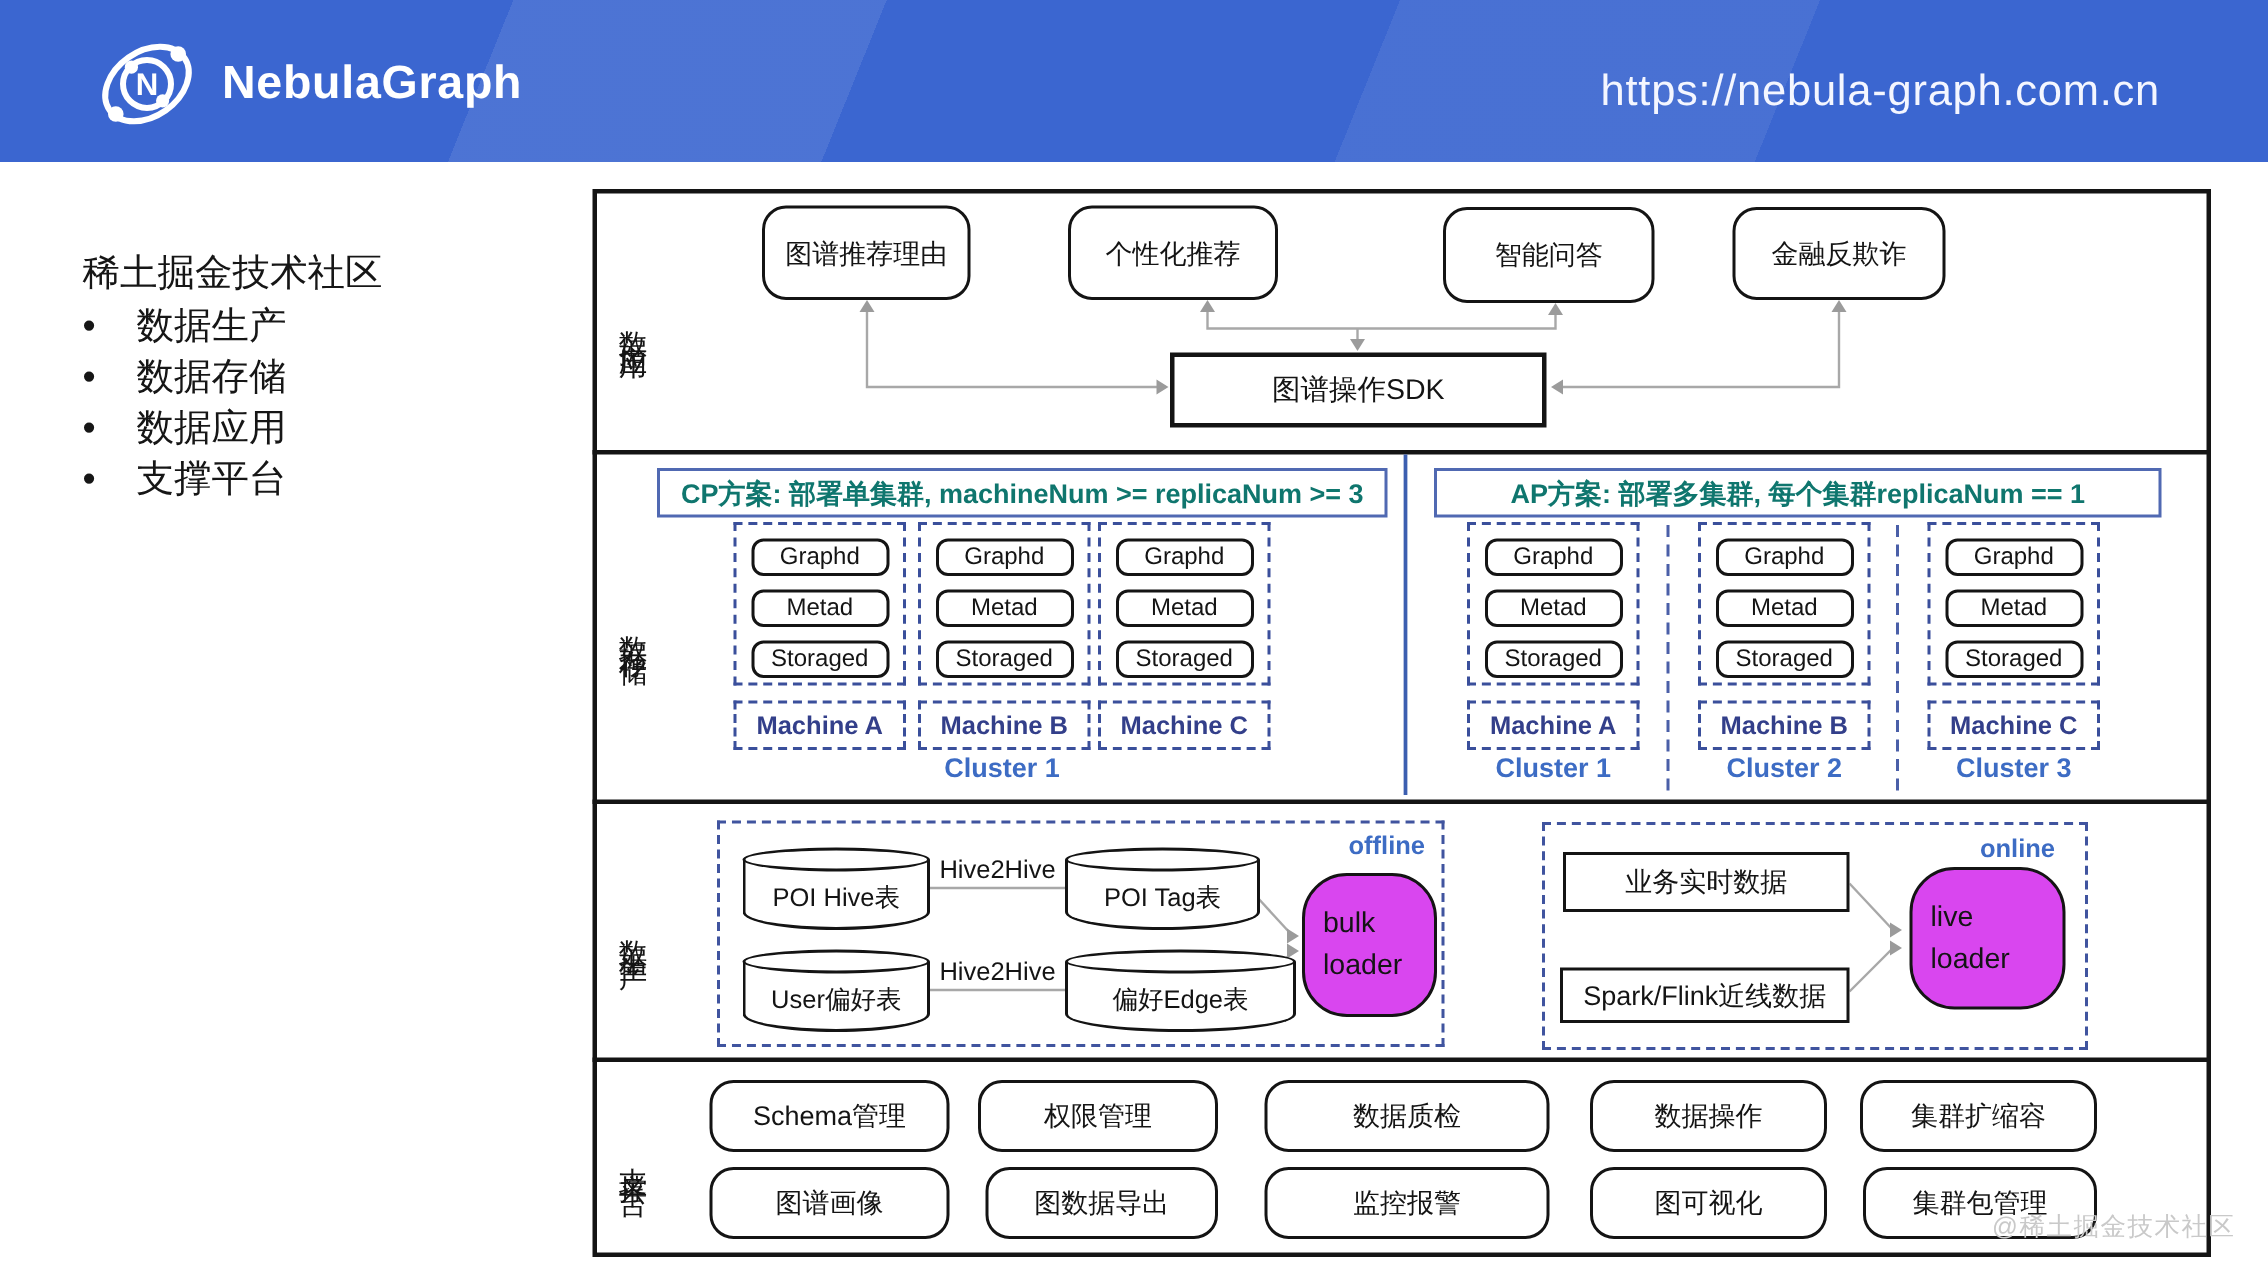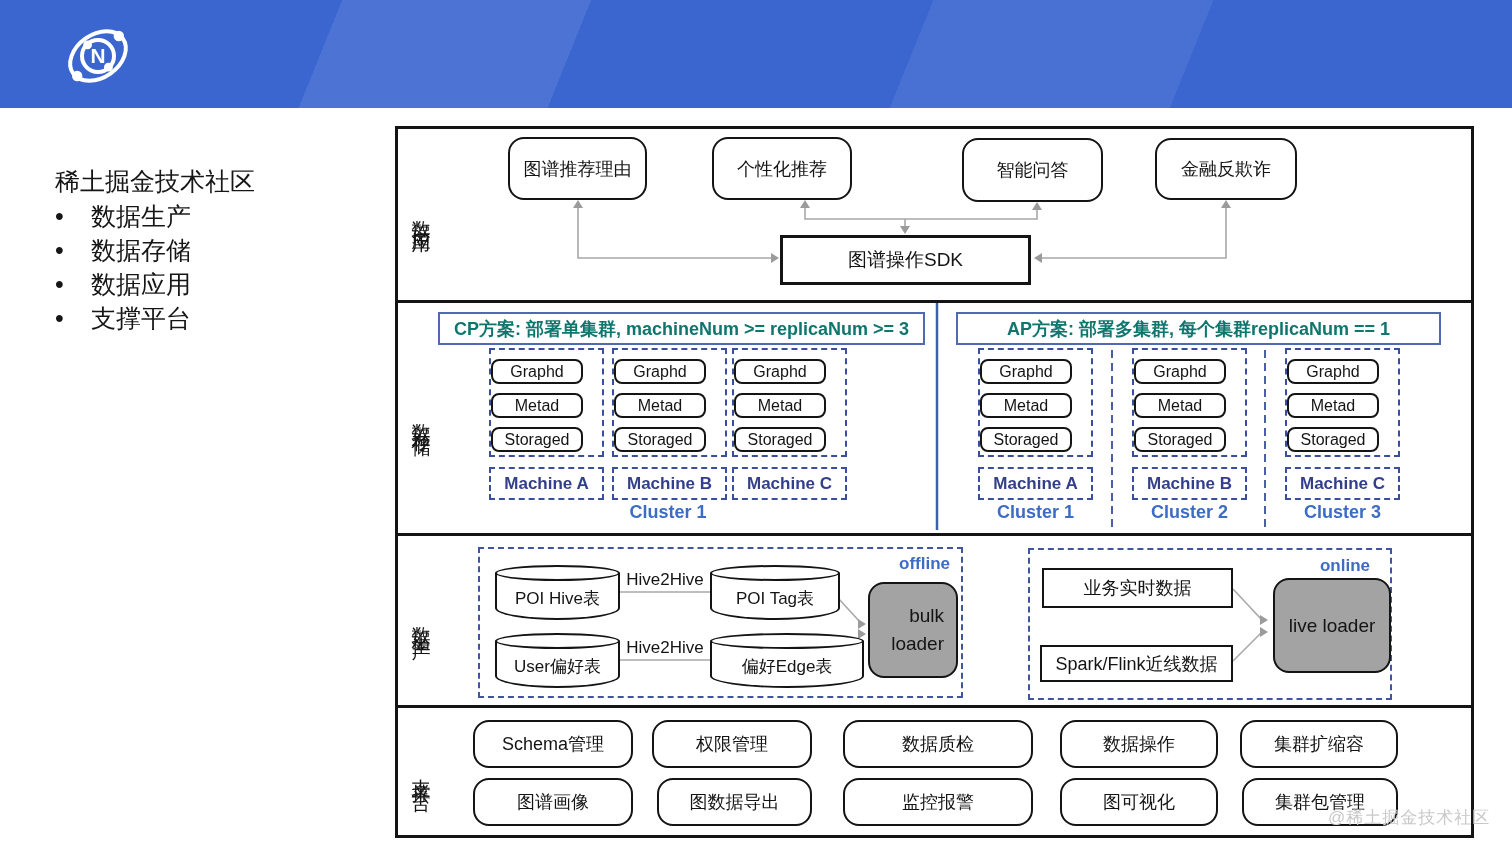--- a/index.html
+++ b/index.html
@@ -36,41 +36,41 @@
     display:flex; align-items:center; justify-content:center; font-size:18px; z-index:2; }
   .sdk { position:absolute; background:#fff; border:3px solid #141414;
     display:flex; align-items:center; justify-content:center; font-size:19px; z-index:2; }
 
   
   .scheme-title { position:absolute; height:33px; background:#fff; border:2px solid #5069b2;
     display:flex; align-items:center; justify-content:center;
     font-size:18px; font-weight:bold; color:#0f766e; white-space:nowrap; z-index:2; }
   .machine { position:absolute; width:115px; top:348px; height:141px; z-index:2; }
   .svcs { position:absolute; left:0; right:0; top:0; height:109px; border:2px dashed #3a4f9b;
-    display:flex; flex-direction:column; gap:9px; padding-top:9px; background:transparent; }
+    display:flex; flex-direction:column; align-items:center; gap:9px; padding-top:9px; background:transparent; }
   .svc { width:92px; height:25px; background:#fff; border:2px solid #141414; border-radius:8px;
     display:flex; align-items:center; justify-content:center; font-size:16px; }
   .mlabel { position:absolute; left:0; right:0; top:107px; height:33px; border:2px dashed #3a4f9b;
     display:flex; align-items:center; justify-content:center;
     font-size:17px; font-weight:bold; color:#333f8a;margin-top:12px; }
   .cluster { position:absolute; top:500px; height:24px; display:flex; align-items:center; justify-content:center;
     font-size:18px; font-weight:bold; color:#3d6cc4; z-index:2; }
 
   
   .dashzone { position:absolute; border:2.5px dashed #40549f; z-index:1; }
   .zone-tag { position:absolute; font-size:17px; font-weight:bold; color:#3d6cc4; z-index:2; }
   .cylinder { position:absolute; z-index:2; }
   .cyl-body { position:absolute; left:0; right:0; top:8px; bottom:0; background:#fff;
     border:2.5px solid #141414; border-top:none; border-radius:0 0 50% 50% / 0 0 12px 12px; }
   .cyl-top { position:absolute; left:0; right:0; top:0; height:16px; background:#fff;
     border:2.5px solid #141414; border-radius:50%; }
   .cyl-label { position:absolute; left:0; right:0; top:22px; text-align:center; font-size:17px; }
   .flowlabel { position:absolute; width:94px; text-align:center; font-size:17px; color:#141414; z-index:2; }
-  .loader { position:absolute; background:#a3a3a3; border:2.5px solid #141414; border-radius:16px;
-    display:flex; align-items:center; justify-content:center; text-align:right;
+  .loader { position:absolute; background:#d946ef; border:2.5px solid #141414; border-radius:30px;
+    display:flex; align-items:center; justify-content:center; text-align:left;
     font-size:19px; line-height:1.45; padding:0 12px; z-index:2; }
   .srcbox { position:absolute; background:#fff; border:2.5px solid #141414;
     display:flex; align-items:center; justify-content:center; font-size:18px; z-index:2; }
 
   
   .pbox { position:absolute; height:48px; background:#fff; border:2.5px solid #141414; border-radius:16px;
     display:flex; align-items:center; justify-content:center; font-size:18px; z-index:2; }
 
   .watermark { position:absolute; left:1328px; top:806px; font-size:17px; color:#c9c9c9; z-index:3; letter-spacing:1px; }
 </style>
@@ -82,20 +82,22 @@
     <svg width="84" height="80" viewBox="0 0 100 100">
       <ellipse cx="50" cy="50" rx="38" ry="27" transform="rotate(-35 50 50)" fill="none" stroke="#fff" stroke-width="5"></ellipse>
       <circle cx="50" cy="50" r="20" fill="none" stroke="#fff" stroke-width="5"></circle>
       <circle cx="37" cy="36" r="5.5" fill="#fff"></circle>
       <circle cx="63" cy="64" r="5.5" fill="#fff"></circle>
       <circle cx="76" cy="25" r="6.5" fill="#fff"></circle>
       <circle cx="24" cy="75" r="6.5" fill="#fff"></circle>
       <text x="50" y="59" font-size="26" font-weight="bold" fill="#fff" text-anchor="middle" font-family="Liberation Sans,sans-serif">N</text>
     </svg>
   </div>
+  <div class="brand">NebulaGraph</div>
+  <div class="url">https://nebula-graph.com.cn</div>
 </div>
 
 <div class="intro-title">稀土掘金技术社区</div>
 <div class="bullets">
   <div class="bullet-row">
       <span>数据生产</span>
     </div>
   <div class="bullet-row">
       <span>数据存储</span>
     </div>
@@ -252,21 +254,21 @@
     <div class="cyl-top"></div>
   <div class="cyl-label">偏好Edge表</div>
 </div>
 
 <div class="loader" style="left:868px;top:582px;width:90px;height:96px">bulk loader</div>
 
 <div class="dashzone" style="left:1028px;top:548px;width:364px;height:152px"></div>
 <div class="zone-tag" style="left:1280px;top:556px;width:90px;text-align:right">online</div>
 <div class="srcbox" style="left:1042px;top:568px;width:191px;height:40px">业务实时数据</div>
 <div class="srcbox" style="left:1040px;top:645px;width:193px;height:37px">Spark/Flink近线数据</div>
-<div class="loader" style="left:1273px;top:578px;width:118px;height:95px">live loader</div>
+<div class="loader" style="left:1273px;top:578px;width:104px;height:95px">live loader</div>
 
 <div class="pbox" style="left:473px;top:720px;width:160px">Schema管理</div>
 <div class="pbox" style="left:652px;top:720px;width:160px">权限管理</div>
 <div class="pbox" style="left:843px;top:720px;width:190px">数据质检</div>
 <div class="pbox" style="left:1060px;top:720px;width:158px">数据操作</div>
 <div class="pbox" style="left:1240px;top:720px;width:158px">集群扩缩容</div>
 
 <div class="pbox" style="left:473px;top:778px;width:160px">图谱画像</div>
 <div class="pbox" style="left:657px;top:778px;width:155px">图数据导出</div>
 <div class="pbox" style="left:843px;top:778px;width:190px">监控报警</div>

